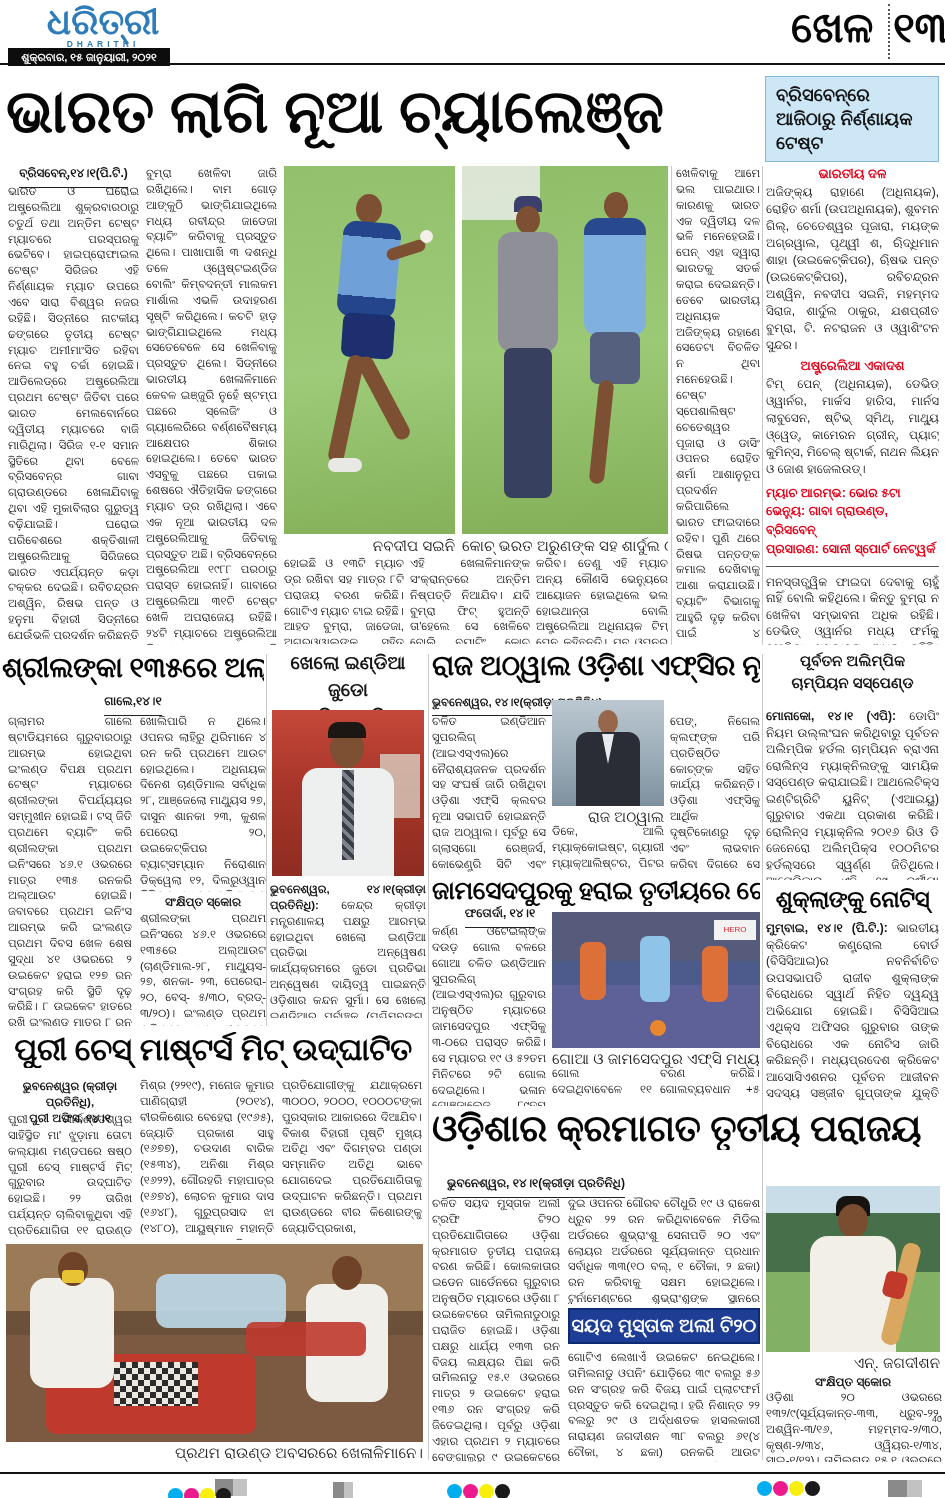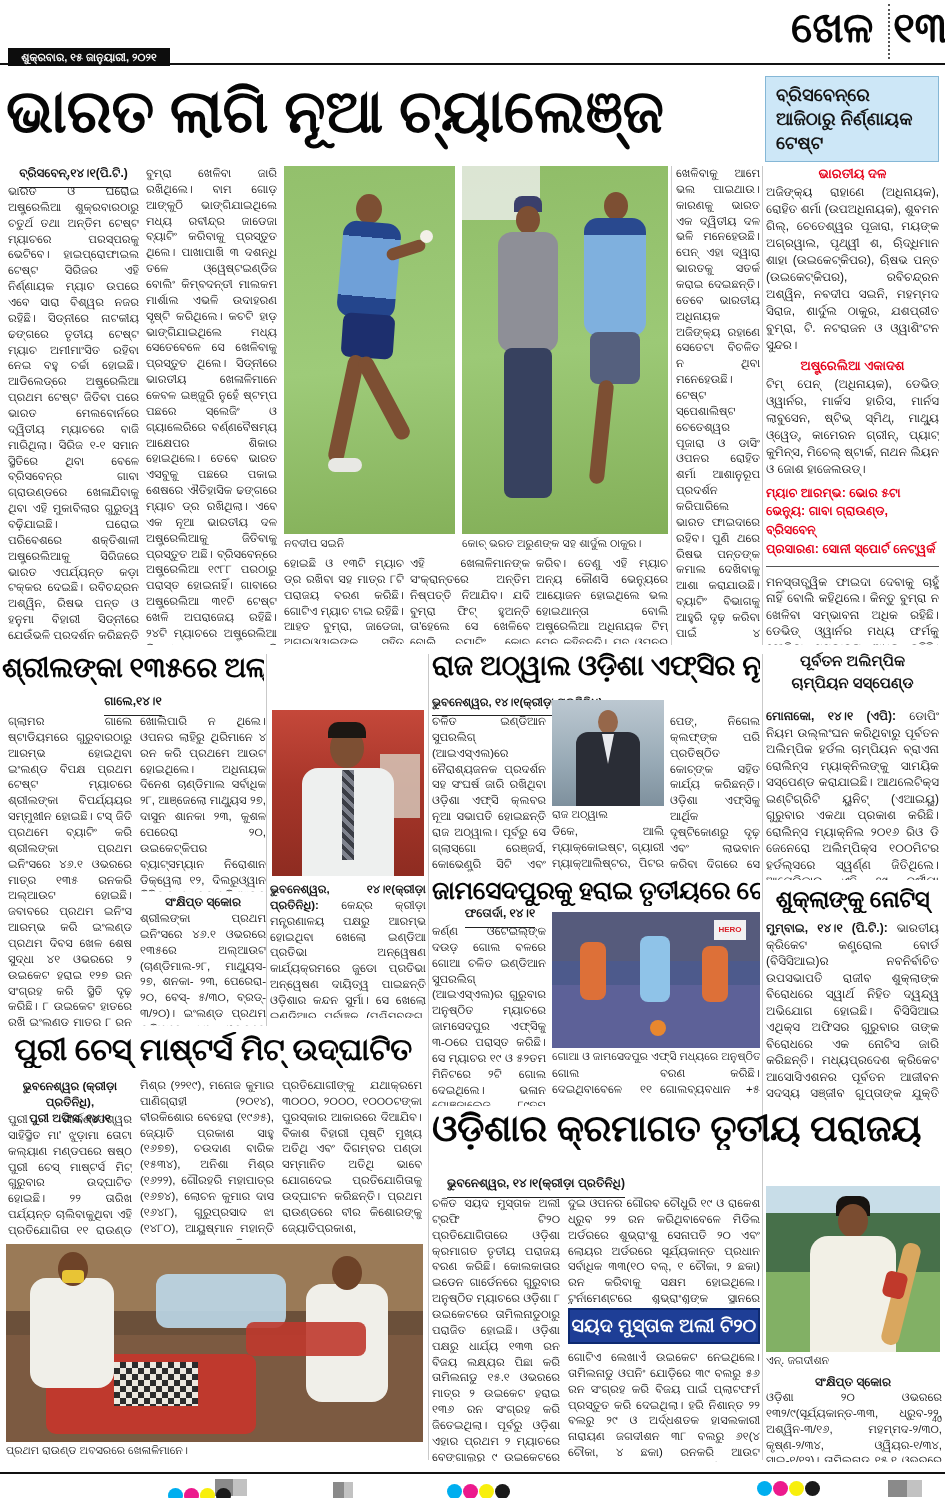--- a/index.html
+++ b/index.html
@@ -3,37 +3,41 @@
 <meta charset="utf-8">
 <style>
   html,body{margin:0;padding:0;background:#e9e9e9;}
   .page{position:relative;width:945px;height:1498px;background:#fff;margin:0 auto;
         font-family:"Liberation Sans","DejaVu Sans",sans-serif;color:#141414;overflow:hidden;}
   .abs{position:absolute;}
   .bt{font-size:11.5px;line-height:1.38;text-align:justify;overflow:hidden;}
   .bt b{font-weight:bold;}
   .dl{font-weight:bold;text-align:center;font-size:12px;}
   .dl span{border-bottom:1.5px solid #222;padding-bottom:7px;}
-  .cap{font-size:11px;text-align:left;color:#1a1a1a;overflow:hidden;white-space:nowrap;}
+  .cap{font-size:15px;text-align:right;color:#1a1a1a;overflow:hidden;white-space:nowrap;}
   .hl{font-weight:bold;color:#060606;letter-spacing:-0.5px;}
   .subhead{font-weight:bold;text-align:center;font-size:12px;margin:3px 0 2px;}
   .redline{color:#e50019;font-weight:bold;font-size:12.5px;line-height:1.5;}
   .redhead{color:#e50019;font-weight:bold;font-size:13px;text-align:center;margin:4px 0 2px;}
   .squad{font-size:12px;line-height:1.42;text-align:justify;}
   .vrule{width:1px;background:#c9c9c9;}
   .photo{position:absolute;overflow:hidden;background:#9cc876;}
   .fig{position:absolute;}
   .dot{position:absolute;width:15px;height:15px;border-radius:50%;}
   .graysq{position:absolute;height:17px;background:linear-gradient(90deg,#8a8a8a 0 55%,#c2c2c2 55%);}
 </style>
 </head>
 <body>
 
 <div class="page">
 
+  <div class="abs" style="left:28px;top:2px;width:150px;text-align:center;">
+    <div style="font-size:36px;font-weight:bold;color:#2e7cb8;line-height:1.1;">ଧରିତ୍ରୀ</div>
+    <div style="font-size:8.5px;font-weight:bold;letter-spacing:4px;color:#2e7cb8;margin-top:-3px;">DHARITRI</div>
+  </div>
   <div class="abs" style="left:0;top:63px;width:945px;height:2px;background:#111;"></div>
   <div class="abs" style="left:8px;top:48px;width:162px;height:18px;background:#0d0d0d;color:#fff;font-size:11px;font-weight:bold;text-align:center;line-height:18px;">ଶୁକ୍ରବାର, ୧୫ ଜାନୁୟାରୀ, ୨୦୨୧</div>
   <div class="abs hl" style="left:782px;top:4px;width:100px;font-size:42px;text-align:center;">ଖେଳ</div>
   <div class="abs" style="left:888px;top:4px;height:55px;border-left:2px dotted #555;"></div>
   <div class="abs hl" style="left:893px;top:4px;width:52px;font-size:42px;text-align:center;">୧୩</div>
 
   <div class="abs" style="left:765px;top:76px;width:152px;height:70px;background:#cde7f7;border:1px solid #85b7d6;
               padding:7px 10px;font-size:18px;font-weight:bold;line-height:1.33;overflow:hidden;">ବ୍ରିସବେନ୍‌ରେ ଆଜିଠାରୁ ନିର୍ଣ୍ଣାୟକ ଟେଷ୍ଟ</div>
 
   <div class="abs hl" style="left:6px;top:64px;width:754px;height:96px;font-size:60px;line-height:96px;white-space:nowrap;overflow:hidden;">ଭାରତ ଲାଗି ନୂଆ ଚ୍ୟାଲେଞ୍ଜ</div>
@@ -95,20 +99,24 @@
 
   <div class="abs hl" style="left:2px;top:652px;width:262px;font-size:28px;text-align:center;white-space:nowrap;overflow:hidden;">ଶ୍ରୀଲଙ୍କା ୧୩୫ରେ ଅଲ୍‌ଆଉଟ୍</div>
   <div class="abs dl" style="left:2px;top:694px;width:262px;"><span>ଗାଲେ,୧୪।୧</span></div>
   <div class="abs bt" style="left:8px;top:714px;width:124px;height:312px;">ଗ୍ଲାମର ଗାଲେ ଷ୍ଟାଡିୟମରେ ଗୁରୁବାରଠାରୁ ଆରମ୍ଭ ହୋଇଥିବା ଇଂଲଣ୍ଡ ବିପକ୍ଷ ପ୍ରଥମ ଟେଷ୍ଟ ମ୍ୟାଚରେ ଶ୍ରୀଲଙ୍କା ବିପର୍ଯ୍ୟୟର ସମ୍ମୁଖୀନ ହୋଇଛି। ଟସ୍ ଜିତି ପ୍ରଥମେ ବ୍ୟାଟିଂ କରି ଶ୍ରୀଲଙ୍କା ପ୍ରଥମ ଇନିଂସରେ ୪୬.୧ ଓଭରରେ ମାତ୍ର ୧୩୫ ରନ‌କରି ଅଲ୍‌ଆଉଟ ହୋଇଛି। ଜବାବରେ ପ୍ରଥମ ଇନିଂସ ଆରମ୍ଭ କରି ଇଂଲଣ୍ଡ ପ୍ରଥମ ଦିବସ ଖେଳ ଶେଷ ସୁଦ୍ଧା ୪୧ ଓଭରରେ ୨ ଉଇକେଟ ହରାଇ ୧୨୭ ରନ ସଂଗ୍ରହ କରି ସ୍ଥିତି ଦୃଢ଼ କରିଛି। ୮ ଉଇକେଟ ହାତରେ ରଖି ଇଂଲଣ୍ଡ ମାତ୍ର ୮ ରନ ପଛରେ ପଡ଼ିଛି। ଷ୍ଟମ୍ପ ଅପସାରଣ ବେଳକୁ ଜନୀ ବେୟାରଷ୍ଟୋ ୪୭ ଓ ଅଧିନାୟକ ଜୋ ରୁଟ୍ ୬୭ ରନର ଅର୍ଦ୍ଧଶତକୀୟ ପାଳି ଖେଳି ଅପରାଜିତ ରହିଛନ୍ତି। ଏହା ପୂର୍ବରୁ ଦୁଇ ଓପନର ଜ୍ୟାକ କ୍ରଲି ୯ ଓ ଡୋମ୍ ସିବ୍‌ଲେ ୪ ରନ‌କରି ଲାସିଥ ଏମ୍ବୁଲଡେନିଆଙ୍କ ଦ୍ୱାରା ଆଉଟ ହୋଇଛନ୍ତି। ପ୍ରଥମେ ବ୍ୟାଟିଂ କରିଥିବା ଶ୍ରୀଲଙ୍କା ତରଫରୁ ୪ଜଣ ବ୍ୟାଟ୍ସମ୍ୟାନ ଖାତା</div>
   <div class="abs" style="left:140px;top:714px;width:126px;height:312px;overflow:hidden;">
     <div class="bt" style="height:178px;">ଖୋଲିପାରି ନ ଥିଲେ। ଓପନର ଲାହିରୁ ଥିରିମାନେ ୪ ରନ କରି ପ୍ରଥମେ ଆଉଟ ହୋଇଥିଲେ। ଅଧିନାୟକ ଦିନେଶ ଚାଣ୍ଡିମାଲ ସର୍ବାଧିକ ୨୮, ଆଞ୍ଜେଲୋ ମାଥ୍ୟୁସ ୨୭, ଦାସୁନ ଶାନକା ୨୩, କୁଶଳ ପେରେରା ୨୦, ଉଇକେଟ୍‌କିପର ବ୍ୟାଟ୍ସମ୍ୟାନ ନିରୋଶାନ ଡିକ୍‌ୱେଲା ୧୨, ଦିଲରୁଓ୍ୱାନ ଡିସିଲଭା ୧୯ ରନ କରି ଆଉଟ ହୋଇଥିଲେ। ଇଂଲଣ୍ଡ ପକ୍ଷରୁ ବୋଲିଂରେ ଡାହାଣହାତୀ ଅଫ୍‌ସ୍ପିନର ଡମ୍ ବେସ୍ ସର୍ବାଧିକ ୫, ଅଭିଜ୍ଞ ଦ୍ରୁତ ବୋଲର ଷ୍ଟୁଆର୍ଟ ବ୍ରଡ୍ ୩ ଓ ଜ୍ୟାକ ଲିଚ୍ ଗୋଟିଏ ଉଇକେଟ ନେଇଥିଲେ। ଇଂଲଣ୍ଡ ତରଫରୁ ବ୍ୟାଟ୍ସମ୍ୟାନ ଡାନ୍ ଲରେନ୍ସ ପଦାର୍ପଣ କରିଛନ୍ତି।</div>
     <div class="subhead">ସଂକ୍ଷିପ୍ତ ସ୍କୋର</div>
     <div class="bt">ଶ୍ରୀଲଙ୍କା ପ୍ରଥମ ଇନିଂସରେ ୪୬.୧ ଓଭରରେ ୧୩୫ରେ ଅଲ୍‌ଆଉଟ (ଚାଣ୍ଡିମାଲ-୨୮, ମାଥ୍ୟୁସ- ୨୭, ଶନକା- ୨୩, ପେରେରା- ୨୦, ବେସ୍- ୫/୩୦, ବ୍ରଡ୍- ୩/୨୦)। ଇଂଲଣ୍ଡ ପ୍ରଥମ ଇନିଂସରେ ୪୧ ଓଭରରେ ୧୨୭/୨ (ବେୟାରଷ୍ଟୋ- ୪୭*, ରୁଟ୍- ୬୭*, ଏମ୍ବୁଲଡେନିଆ- ୨/୪୫)।</div>
   </div>
 
+  <div class="abs" style="left:270px;top:650px;width:156px;text-align:center;font-weight:bold;font-size:18.5px;line-height:1.45;">
+    <div>ଖେଲୋ ଇଣ୍ଡିଆ ଜୁଡୋ</div>
+    <div>ପ୍ରତିଭା ବାଛିବେ କନ୍ଦନ</div>
+  </div>
   <div class="photo" style="left:272px;top:710px;width:152px;height:166px;background:linear-gradient(180deg,#c5483a 0%,#a8362a 45%,#8e2c21 100%);">
     <div class="fig" style="left:108px;top:44px;width:40px;height:64px;background:#d8cfc2;opacity:.8;"></div>
     <div class="fig" style="left:58px;top:18px;width:34px;height:40px;border-radius:50%;background:#7d4f33;"></div>
     <div class="fig" style="left:56px;top:12px;width:38px;height:16px;border-radius:10px 10px 0 0;background:#1c1713;"></div>
     <div class="fig" style="left:30px;top:58px;width:92px;height:108px;border-radius:16px 16px 0 0;background:#eef0ef;"></div>
     <div class="fig" style="left:70px;top:60px;width:12px;height:90px;background:repeating-linear-gradient(45deg,#3a3d45 0 4px,#7e828d 4px 8px);"></div>
   </div>
   <div class="abs bt" style="left:270px;top:882px;width:156px;height:136px;">
     <b>ଭୁବନେଶ୍ୱର, ୧୪।୧(କ୍ରୀଡ଼ା ପ୍ରତିନିଧି):</b>
     <span>କେନ୍ଦ୍ର କ୍ରୀଡ଼ା ମନ୍ତ୍ରଣାଳୟ ପକ୍ଷରୁ ଆରମ୍ଭ ହୋଇଥିବା ଖେଲୋ ଇଣ୍ଡିଆ ପ୍ରତିଭା ଅନ୍ୱେଷଣ କାର୍ଯ୍ୟକ୍ରମରେ ଜୁଡୋ ପ୍ରତିଭା ଅନ୍ୱେଷଣ ଦାୟିତ୍ୱ ପାଇଛନ୍ତି ଓଡ଼ିଶାର କନ୍ଦନ ସୁର୍ମା। ସେ ଖେଲୋ ଇଣ୍ଡିଆର ପୂର୍ବାଞ୍ଚଳ (ପଶ୍ଚିମବଙ୍ଗ, ଓଡ଼ିଶା, ବିହାର, ଝାଡ଼ଖଣ୍ଡ, ଆଣ୍ଡାମାନ ଓ ନିକୋବର) ଚୟନ କମିଟିରେ ସ୍ଥାନ ପାଇଛନ୍ତି। ଓଡ଼ିଶା ରାଜ୍ୟ ଜୁଡୋ ଆସୋସିଏଶନର ବୈଷୟିକ ସମ୍ପାଦକ କନ୍ଦନ ସମ୍ପ୍ରତି କିସ୍ ଓ କିଟ୍‌ରେ ଜଣେ ଜୁଡୋ କୋଚ୍ ଭାବେ କାର୍ଯ୍ୟରତ। ସେ ଜଣେ ଜାତୀୟ ରେଫରି, ଜଜ୍ ଏବଂ ତୃତୀୟ ଡାନ୍ ବ୍ଲାକ୍‌ବେଲ୍ଟଧାରୀ।</span>
@@ -138,21 +146,21 @@
   <div class="abs hl" style="left:766px;top:886px;width:173px;font-size:23px;text-align:center;white-space:nowrap;overflow:hidden;">ଶୁକ୍ଲାଙ୍କୁ ନୋଟିସ୍</div>
   <div class="abs bt" style="left:766px;top:920px;width:173px;height:186px;font-size:12px;">
     <b>ମୁମ୍ବାଇ, ୧୪।୧ (ପି.ଟି.):</b>
     <span>ଭାରତୀୟ କ୍ରିକେଟ କଣ୍ଟ୍ରୋଲ ବୋର୍ଡ (ବିସିସିଆଇ)ର ନବନିର୍ବାଚିତ ଉପସଭାପତି ରାଜୀବ ଶୁକ୍ଲାଙ୍କ ବିରୋଧରେ ସ୍ୱାର୍ଥ ନିହିତ ଦ୍ୱନ୍ଦ୍ୱ ଅଭିଯୋଗ ହୋଇଛି। ବିସିସିଆଇ ଏଥିକ୍ସ ଅଫିସର ଗୁରୁବାର ତାଙ୍କ ବିରୋଧରେ ଏକ ନୋଟିସ ଜାରି କରିଛନ୍ତି। ମଧ୍ୟପ୍ରଦେଶ କ୍ରିକେଟ ଆସୋସିଏଶନର ପୂର୍ବତନ ଆଜୀବନ ସଦସ୍ୟ ସଞ୍ଜୀବ ଗୁପ୍ତାଙ୍କ ଯୁକ୍ତି ହେଲା ଶୁକ୍ଲା ଉତ୍ତରପ୍ରଦେଶ କ୍ରିକେଟ ଆସୋସିଏଶନର ଜଣେ ନିର୍ଦ୍ଦେଶକ ରହିଥିବାବେଳେ ଦେଶର କ୍ରିକେଟ ପରିଚାଳନା ସଂସ୍ଥା ବିସିସିଆଇରେ ଏକ ଉଚ୍ଚ ପଦବୀରେ ରହିଛନ୍ତି।</span>
   </div>
 
   <div class="abs hl" style="left:432px;top:876px;width:328px;font-size:25px;white-space:nowrap;overflow:hidden;">ଜାମସେଦପୁରକୁ ହରାଇ ତୃତୀୟରେ ଗୋଆ</div>
   <div class="abs dl" style="left:440px;top:906px;width:120px;"><span>ଫତୋର୍ଦା, ୧୪।୧</span></div>
   <div class="abs bt" style="left:432px;top:924px;width:114px;height:182px;">କର୍ଣ୍ଣ ଓଟେଇଲ୍‌ଙ୍କ ଦଉଡ଼ ଗୋଲ ବଳରେ ଗୋଆ ଚଳିତ ଇଣ୍ଡିଆନ ସୁପରଲିଗ୍ (ଆଇଏସ୍‌ଏଲ)ର ଗୁରୁବାର ଅନୁଷ୍ଠିତ ମ୍ୟାଚରେ ଜାମସେଦପୁର ଏଫ୍‌ସିକୁ ୩-୦ରେ ପରାସ୍ତ କରିଛି। ସେ ମ୍ୟାଚର ୧୯ ଓ ୫୨ତମ ମିନିଟରେ ୨ଟି ଗୋଲ ଦେଇଥିଲେ। ଭଳାନ ଗୋଞ୍ଜାଲେଜ ୮୯ତମ ମିନିଟରେ ଅନ୍ୟ ଗୋଲଟି ସ୍କୋର କରିଥିଲେ। ଏହି ବିଜୟ ଫଳରେ ଗୋଆ ପଏଣ୍ଟ ଟେବୁଲର ତୃତୀୟ ସ୍ଥାନକୁ ଉନ୍ନୀତ ହୋଇଛି। ପୂର୍ବରୁ ୪ର୍ଥ ସ୍ଥାନରେ ଥିବା ଗୋଆ ଏପର୍ଯ୍ୟନ୍ତ ୧୧ ମ୍ୟାଚ ଖେଳି ସାରିଥିବାବେଳେ ୫ ବିଜୟ ଏବଂ ୩ଟି ଲେଖାଏଁ ଡ୍ର ଓ ପରାଜୟ ସହିତ ୧୮ ପଏଣ୍ଟରେ ପହଞ୍ଚିଛି। ମୁମ୍ବାଇ ସିଟି ଏଫ୍‌ସି ୨୫ ଓ ଏଟିକେ ମୋହନବାଗାନ ୨୦ ପଏଣ୍ଟ ସହିତ ଦ୍ୱିତୀୟ ସ୍ଥାନ ଅଧିକାର କରିଛି। ଅନ୍ୟପକ୍ଷରେ ଜାମସେଦପୁର ୧୧ ମ୍ୟାଚରୁ ୩ ବିଜୟ, ୪ ଡ୍ର ଓ ୪ ପରାଜୟ ସହ ୧୩ ପଏଣ୍ଟରେ ସ୍ଥିର ରହି ୭ମ ସ୍ଥାନକୁ ଖସିଛି। ଗୋଆ ୧୬</div>
   <div class="photo" style="left:552px;top:912px;width:208px;height:136px;background:linear-gradient(180deg,#565b7c 0 36%,#4d5a8c 36% 54%,#5d6198 54% 100%);">
-    <div class="fig" style="left:162px;top:8px;width:32px;height:20px;background:#f2f2f2;color:#d81f26;font-size:8px;font-weight:bold;text-align:center;line-height:20px;">HERO</div>
+    <div class="fig" style="left:162px;top:8px;width:42px;height:20px;background:#f2f2f2;color:#d81f26;font-size:8px;font-weight:normal;text-align:center;line-height:20px;">HERO</div>
     <div class="fig" style="left:28px;top:30px;width:26px;height:58px;border-radius:8px;background:#dd7038;"></div>
     <div class="fig" style="left:88px;top:24px;width:30px;height:66px;border-radius:8px;background:#8fc3e8;"></div>
     <div class="fig" style="left:150px;top:34px;width:26px;height:56px;border-radius:8px;background:#dd7038;"></div>
     <div class="fig" style="left:98px;top:108px;width:16px;height:16px;border-radius:50%;background:#e8872e;"></div>
   </div>
   <div class="abs cap" style="left:552px;top:1050px;width:208px;">ଗୋଆ ଓ ଜାମସେଦପୁର ଏଫ୍‌ସି ମଧ୍ୟରେ ଅନୁଷ୍ଠିତ ମ୍ୟାଚ୍।</div>
   <div class="abs bt" style="left:552px;top:1066px;width:208px;height:42px;column-count:2;column-gap:8px;">ଗୋଲ ଦେଇଥିବାବେଳେ ୧୧ ବରଣ କରିଛି। ଗୋଲବ୍ୟବଧାନ +୫ ରହିଛି। ଜାମସେଦପୁର ୧୨ ଗୋଲ ଦେଇଥିବାବେଳେ ୧୫ଟି ବରଣ କରିଥିବାରୁ ଗୋଲ ବ୍ୟବଧାନ -୩ ରହିଛି।</div>
 
   <div class="abs hl" style="left:2px;top:1032px;width:422px;font-size:31px;text-align:center;white-space:nowrap;overflow:hidden;">ପୁରୀ ଚେସ୍ ମାଷ୍ଟର୍ସ ମିଟ୍ ଉଦ୍‌ଘାଟିତ</div>
   <div class="abs dl" style="left:8px;top:1078px;width:124px;font-size:11.5px;line-height:1.4;">

